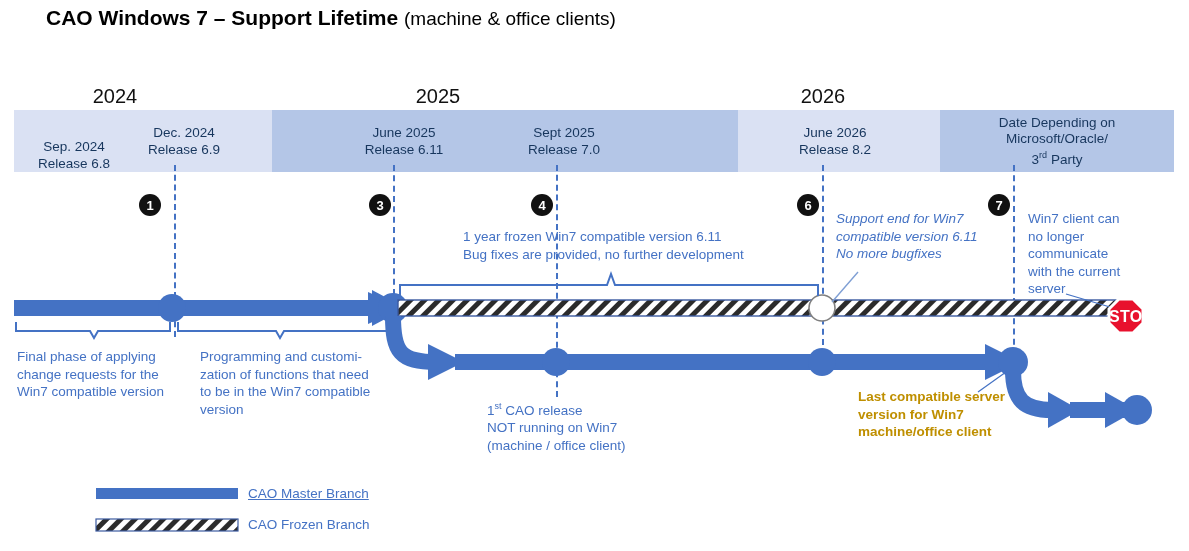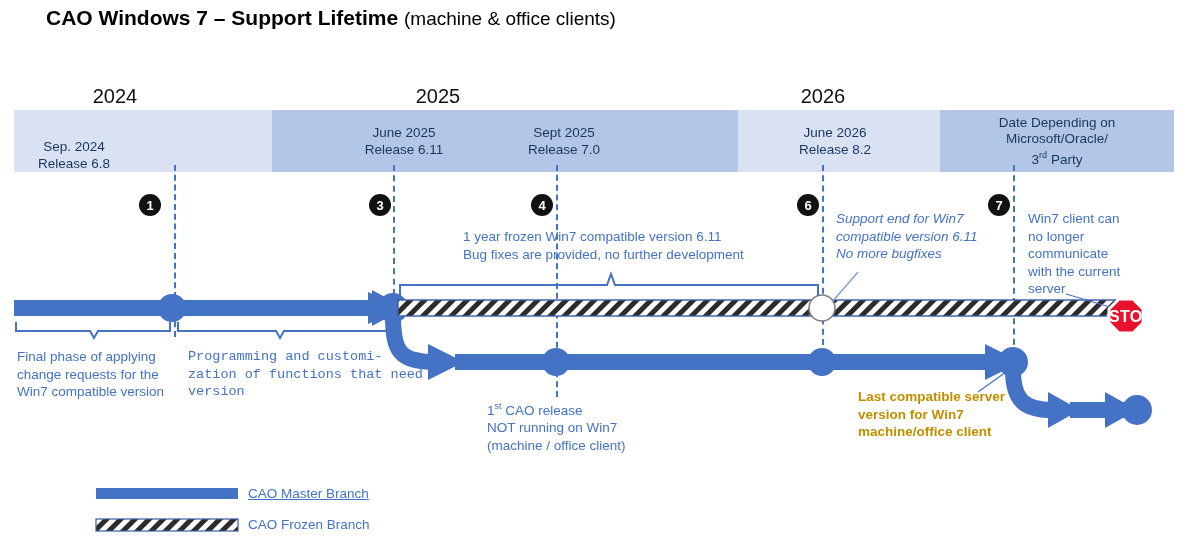--- a/index.html
+++ b/index.html
@@ -76,20 +76,24 @@
 <div class="abs" id="band">
   <div class="band-seg seg-light" style="left:0px;width:258px;"></div>
   <div class="band-seg seg-dark" style="left:258px;width:466px;"></div>
   <div class="band-seg seg-light" style="left:724px;width:202px;"></div>
   <div class="band-seg seg-dark" style="left:926px;width:234px;"></div>
 
   <div class="band-cell" style="left:0px;width:120px;justify-content:flex-end;">
     <div>Sep. 2024</div>
     <div>Release 6.8</div>
   </div>
+  <div class="band-cell" style="left:110px;width:120px;">
+    <div>Dec. 2024</div>
+    <div>Release 6.9</div>
+  </div>
   <div class="band-cell" style="left:325px;width:130px;">
     <div>June 2025</div>
     <div>Release 6.11</div>
   </div>
   <div class="band-cell" style="left:485px;width:130px;">
     <div>Sept 2025</div>
     <div>Release 7.0</div>
   </div>
   <div class="band-cell" style="left:751px;width:140px;">
     <div>June 2026</div>
@@ -187,23 +191,24 @@
   <div>with the current</div>
   <div>server</div>
 </div>
 
 <div class="abs note" style="left:17px;top:348px;">
   <div>Final phase of applying</div>
   <div>change requests for the</div>
   <div>Win7 compatible version</div>
 </div>
 
-<div class="abs note" style="left:188px;top:348px;font-family:Liberation Mono, monospace;">
+<div class="abs note" style="left:200px;top:348px;">
   <div>Programming and customi-</div>
   <div>zation of functions that need</div>
+  <div>to be in the Win7 compatible</div>
   <div>version</div>
 </div>
 
 <div class="abs note" style="left:487px;top:398px;">
   <div><span>1</span><sup>st</sup><span> CAO release</span></div>
   <div>NOT running on Win7</div>
   <div>(machine / office client)</div>
 </div>
 
 <div class="abs note gold" style="left:858px;top:388px;">

